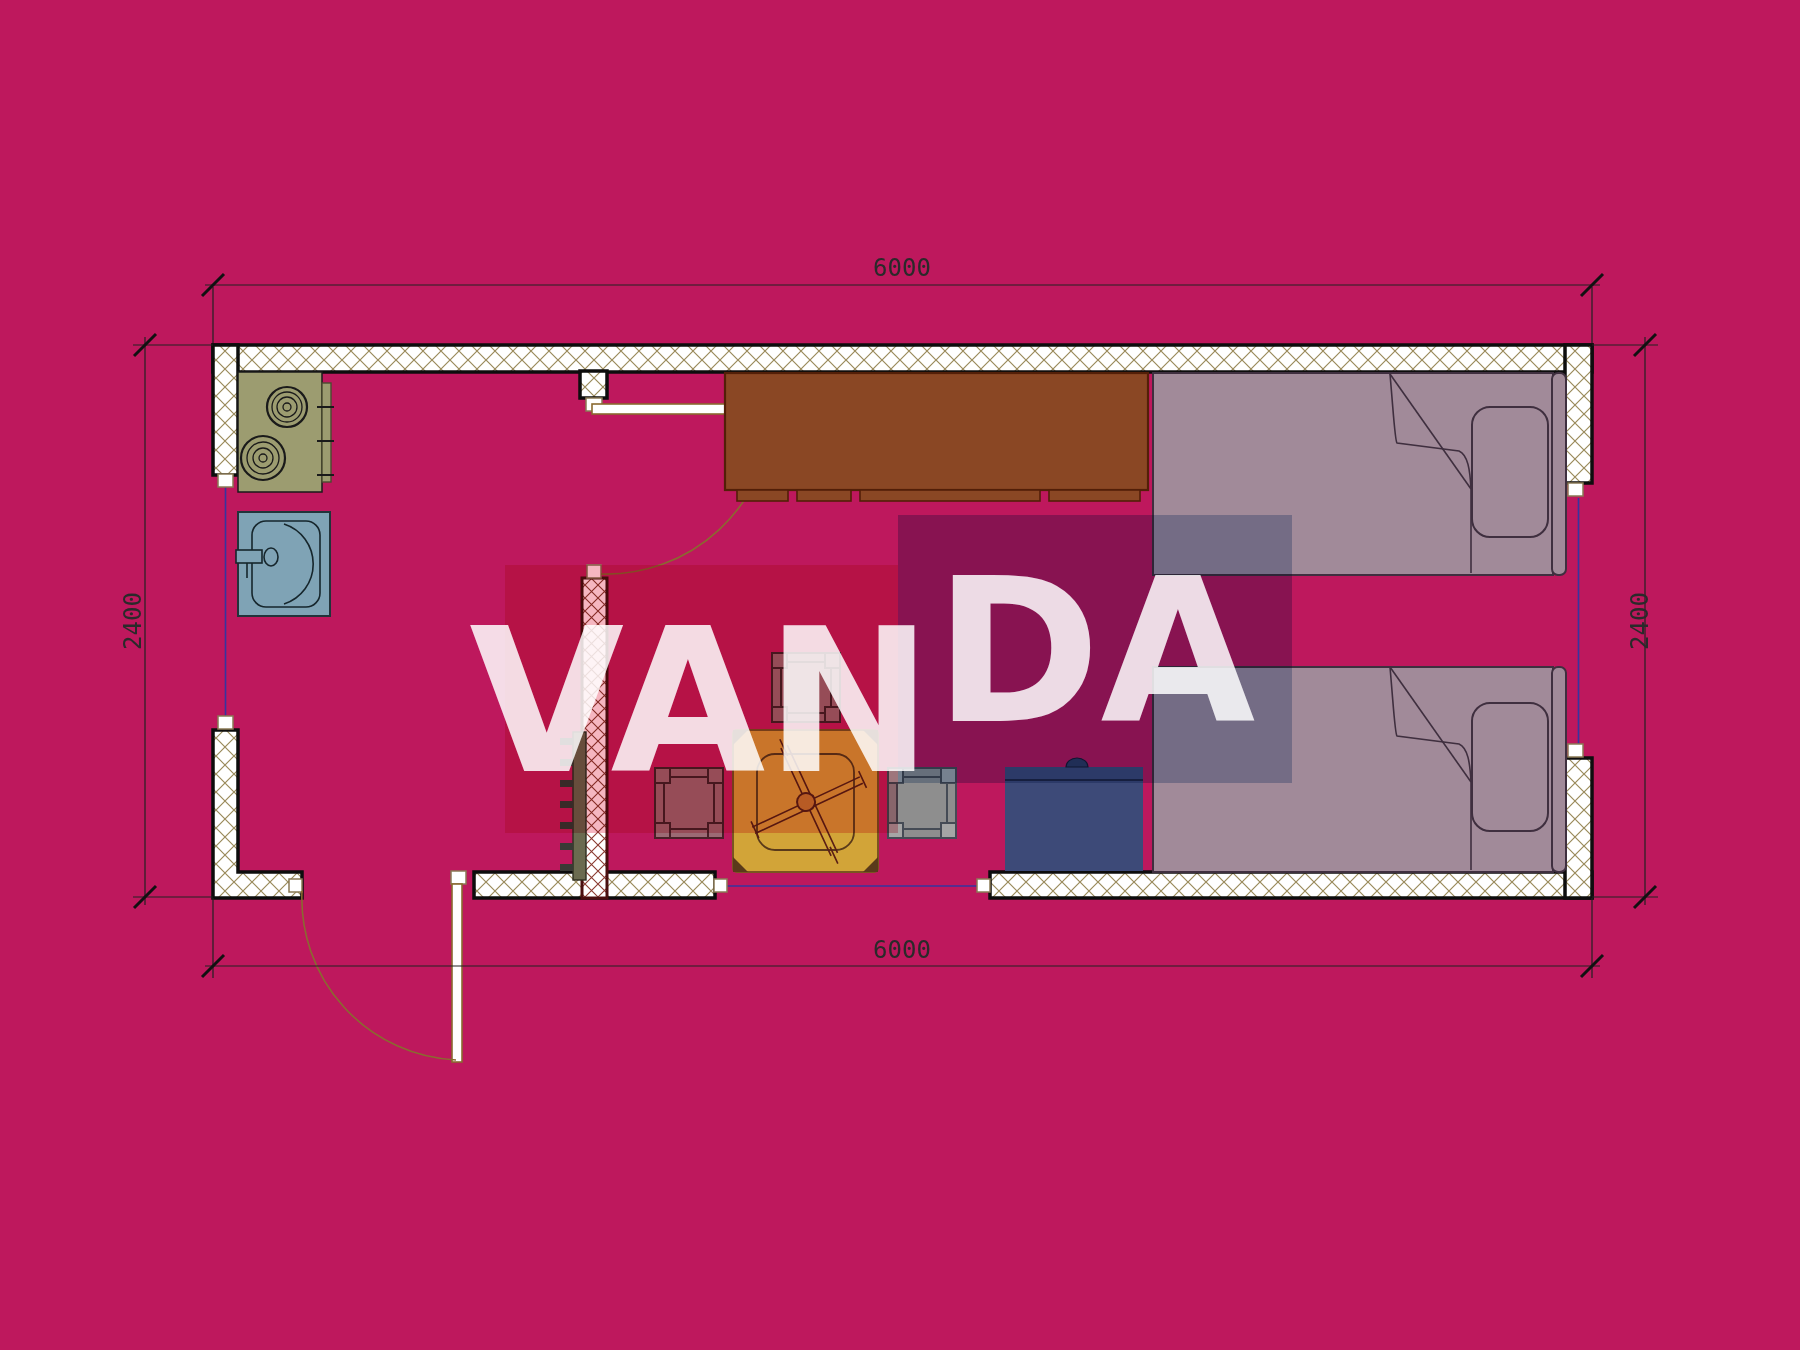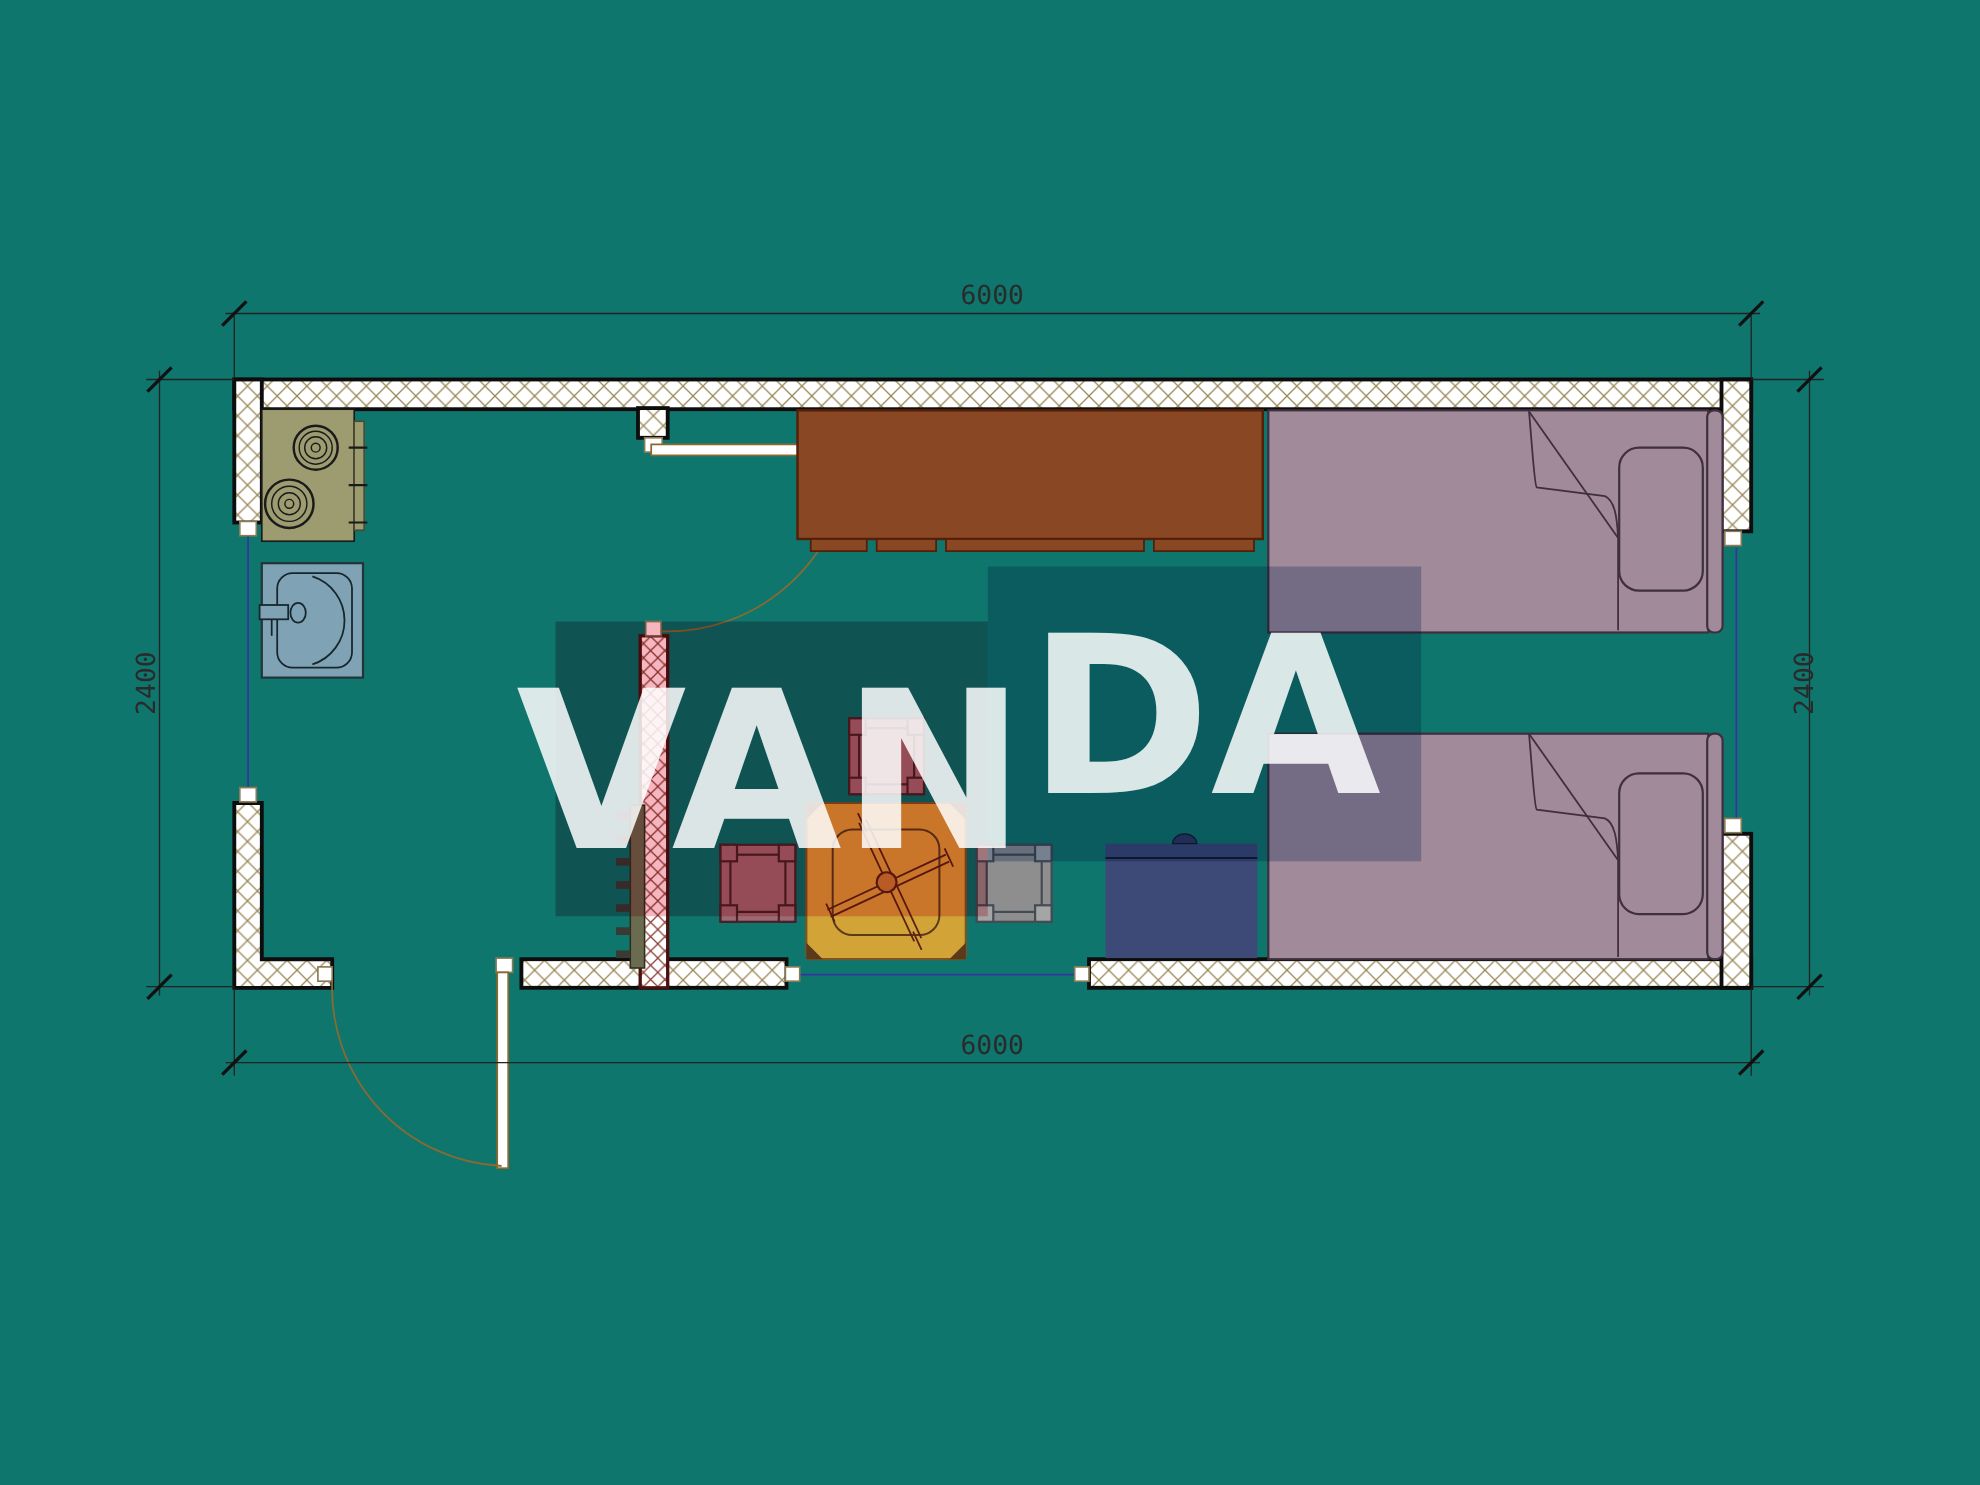--- a/index.html
+++ b/index.html
@@ -1,16 +1,16 @@
 <!DOCTYPE html>
 <html><head>
 <meta charset="utf-8">
 <style>
   html,body{margin:0;padding:0;background:#ffffff;}
-  .canvas{position:relative;width:1800px;height:1350px;background:#0f766e;overflow:hidden;}
+  .canvas{position:relative;width:1800px;height:1350px;background:#be185d;overflow:hidden;}
   svg{display:block;}
   text.dim{font-family:"DejaVu Sans Mono", monospace;font-size:24px;fill:#2a2a2a;}
   text.mark{font-family:"DejaVu Sans", sans-serif;font-weight:bold;font-size:200px;fill:rgba(255,255,255,0.85);}
   .blend{mix-blend-mode:multiply;}
 </style>
 </head>
 <body>
 
 <div class="canvas">
 <svg width="1800" height="1350" viewBox="0 0 1800 1350">

